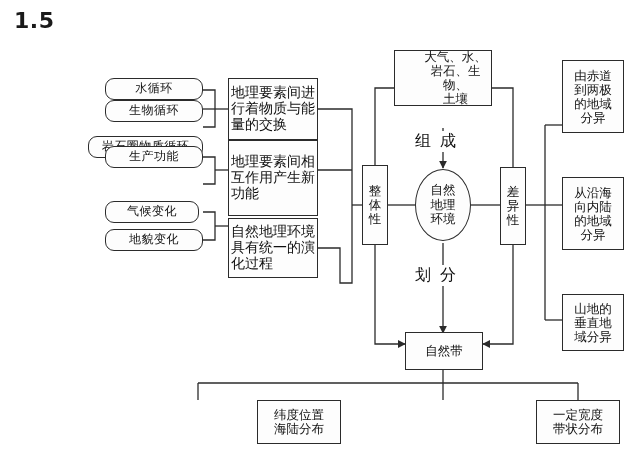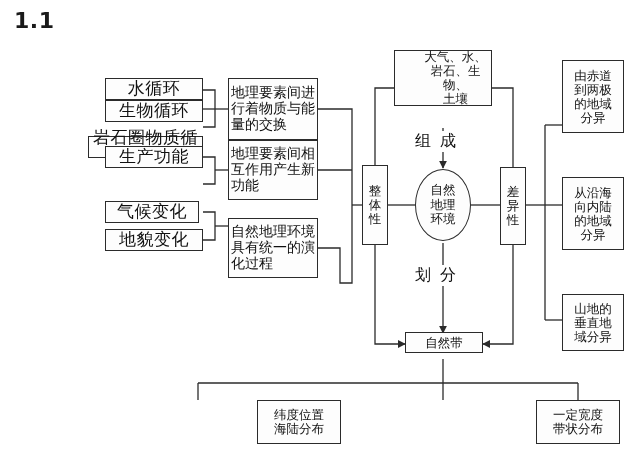--- a/index.html
+++ b/index.html
@@ -49,21 +49,21 @@
     z-index: 3;
   }
   .node.oval {
     border-radius: 50%;
   }
   .node .txt {
     display: block;
     white-space: pre-line;
   }
   
-  .lbox { font-size: 17px; letter-spacing: 0.5px; }
+  .lbox { font-size: 12px; letter-spacing: 0.5px; border-radius: 9px; }
   
   .mbox { font-size: 14px; letter-spacing: 0px; padding: 2px 2px; text-align: left; justify-content: flex-start; }
   .mbox .txt { text-align: left; }
   
   .vbox { font-size: 12.5px; letter-spacing: 0px; }
   .vbox .txt { width: 14px; line-height: 1.12; }
   
   .rbox { font-size: 12.5px; letter-spacing: 0px; }
   
   .tbox { font-size: 12.5px; padding-left: 25px; }
@@ -81,21 +81,21 @@
     background: #ffffff;
     padding: 0 1px;
     letter-spacing: 2px;
   }
 </style>
 </head>
 <body>
 
 <div id="canvas">
 
-  <div id="title">1.1</div>
+  <div id="title">1.5</div>
 
   <svg class="svg-layer" viewBox="0 0 640 459" xmlns="http://www.w3.org/2000/svg">
     <defs>
       <marker id="arrow" viewBox="0 0 10 10" refX="9" refY="5" markerWidth="6" markerHeight="6" orient="auto-start-reverse">
         <path d="M 0 0 L 10 5 L 0 10 z" fill="#2b2b2b"></path>
       </marker>
     </defs>
     <g stroke="#2b2b2b" stroke-width="1.3" fill="none">
 
       <path d="M 203 90 L 215 90 L 215 127 L 203 127"></path>
@@ -161,21 +161,21 @@
   </div>
   <div class="node lbox" style="left:105px; top:229px; width:98px; height:22px;">
     <span class="txt">地貌变化</span>
   </div>
 
   <div class="node mbox" style="left:228px; top:78px; width:90px; height:62px;">
     <span class="txt">地理要素间进
 行着物质与能
 量的交换</span>
   </div>
-  <div class="node mbox" style="left:228px; top:140px; width:90px; height:60px;">
+  <div class="node mbox" style="left:228px; top:140px; width:90px; height:76px;">
     <span class="txt">地理要素间相
 互作用产生新
 功能</span>
   </div>
   <div class="node mbox" style="left:228px; top:218px; width:90px; height:60px;">
     <span class="txt">自然地理环境
 具有统一的演
 化过程</span>
   </div>
 
@@ -199,21 +199,21 @@
 
   <div class="edge-label" style="left:414px; top:131px;">组 成</div>
   <div class="edge-label" style="left:414px; top:265px;">划 分</div>
 
   <div class="node oval cbox" style="left:415px; top:169px; width:56px; height:72px;">
     <span class="txt">自然
 地理
 环境</span>
   </div>
 
-  <div class="node bbox" style="left:405px; top:332px; width:78px; height:21px;">
+  <div class="node bbox" style="left:405px; top:332px; width:78px; height:38px;">
     <span class="txt">自然带</span>
   </div>
 
   <div class="node rbox" style="left:562px; top:60px; width:62px; height:73px;">
     <span class="txt">由赤道
 到两极
 的地域
 分异</span>
   </div>
   <div class="node rbox" style="left:562px; top:177px; width:62px; height:73px;">

